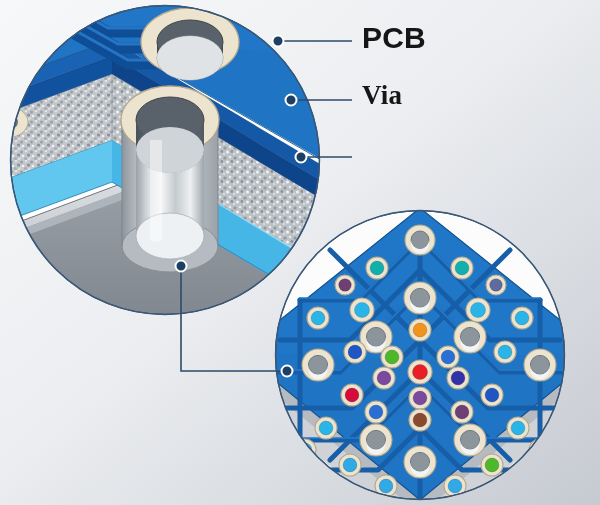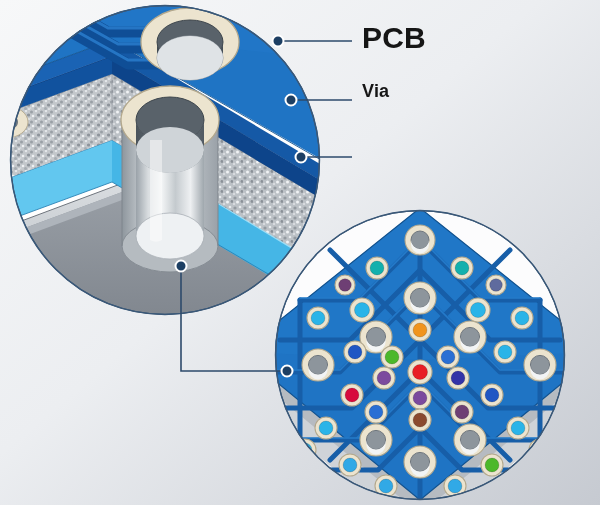--- a/index.html
+++ b/index.html
@@ -13,21 +13,21 @@
   #art{position:absolute;inset:0;}
   .lbl{
     position:absolute;
     font-family:"Liberation Sans","DejaVu Sans",sans-serif;
     font-weight:bold;
     color:#161616;
     white-space:nowrap;
     line-height:1;
   }
   #lbl-pcb{left:362px;top:23px;font-size:30px;letter-spacing:0.2px;}
-  #lbl-via{left:362px;top:82px;font-size:18px;letter-spacing:0.2px;}
+  #lbl-via{left:362px;top:82px;font-size:27px;letter-spacing:0.2px;font-family:Liberation Serif, serif;}
   #lbl-hole{left:362px;top:143px;font-size:22px;letter-spacing:0.1px;}
 </style>
 </head>
 <body>
 
 <div id="stage">
 
   <svg id="bg" width="600" height="505" viewBox="0 0 600 505">
     <defs>
       <linearGradient id="bgGrad" x1="0" y1="0" x2="1" y2="1">

